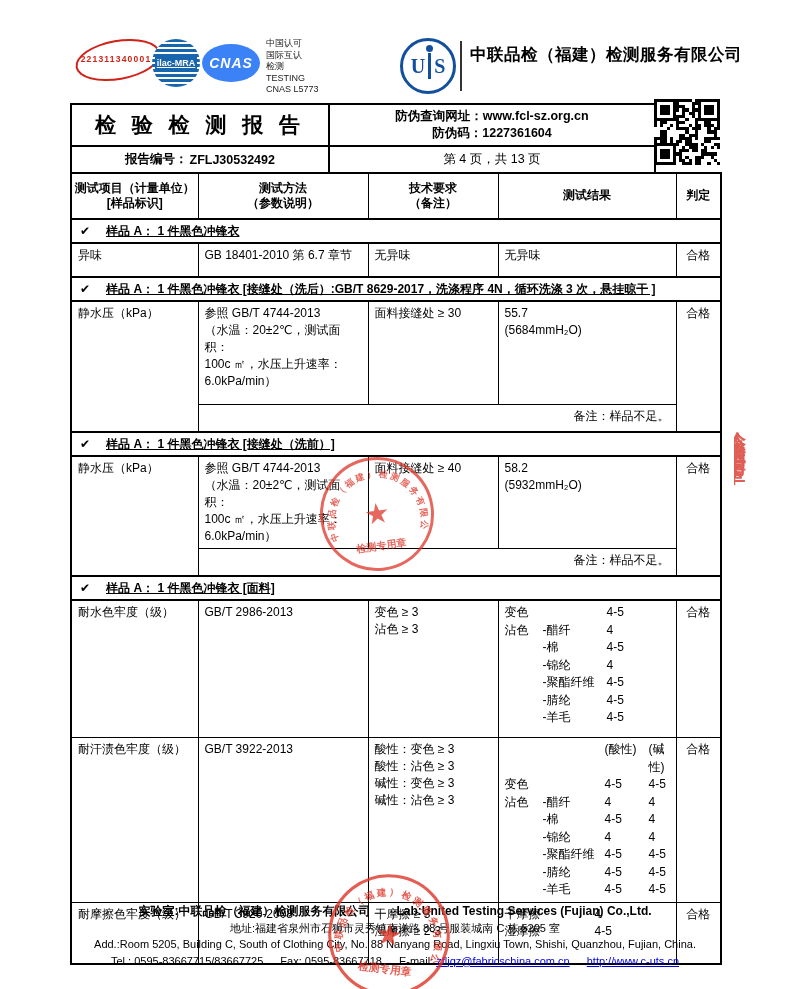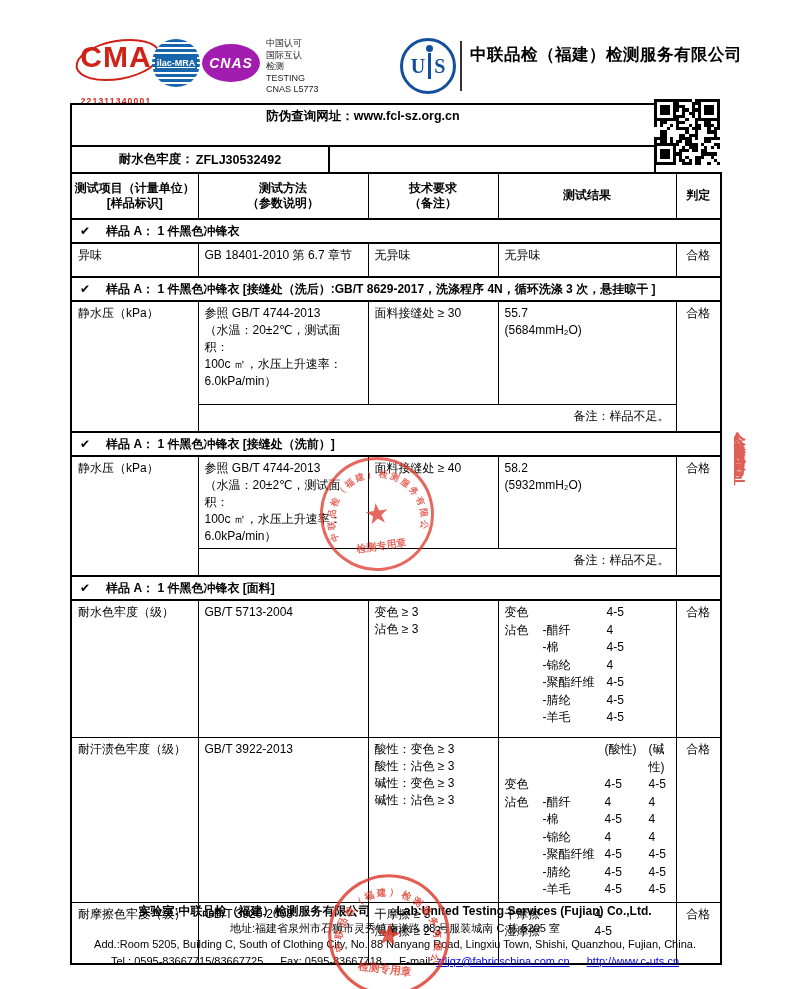--- a/index.html
+++ b/index.html
@@ -13,21 +13,21 @@
   .logo-row { position:absolute; left:78px; top:36px; height:62px; width:660px; }
   .cma { position:absolute; left:0; top:0; width:76px; text-align:center; color:#cf2318; }
   .cma-ellipse { position:absolute; left:-3px; top:4px; width:82px; height:36px;
     border:2.5px solid #cf2318; border-radius:50%; transform:rotate(-10deg); }
   .cma-text { position:relative; font-size:30px; font-weight:bold; letter-spacing:1px; line-height:42px; }
   .cma-num { font-size:8.5px; letter-spacing:1.2px; margin-top:18px; font-weight:bold; }
   .ilac { position:absolute; left:74px; top:3px; width:48px; height:48px; border-radius:50%;
     background:repeating-linear-gradient(180deg,#1766ad 0 3px,#ffffff 3px 5px);
     display:flex; align-items:center; justify-content:center; }
   .ilac span { background:#1766ad; color:#fff; font-size:9px; font-weight:bold; padding:1px 2px; white-space:nowrap;text-decoration:underline; }
-  .cnas { position:absolute; left:124px; top:8px; width:58px; height:38px; background:#a21caf;
+  .cnas { position:absolute; left:124px; top:8px; width:58px; height:38px; background:#3b82f6;
     border-radius:50% / 50%; display:flex; align-items:center; justify-content:center; }
   .cnas span { color:#fff; font-size:14px; font-weight:bold; font-style:italic; letter-spacing:1px; }
   .accred { position:absolute; left:188px; top:2px; font-size:9px; line-height:11.5px; color:#222; }
   .uts { position:absolute; left:322px; top:2px; width:50px; height:50px; border:3px solid #12509e;
     border-radius:50%; display:flex; align-items:center; justify-content:center; }
   .uts .ltr { color:#12509e; font-weight:bold; font-size:20px; font-family:"Liberation Serif","DejaVu Serif",serif; }
   .uts .bar { width:3px; height:26px; background:#12509e; margin:0 3px; position:relative; }
   .uts .bar::before { content:""; position:absolute; left:-2px; top:-8px; width:7px; height:7px;
     border-radius:50%; background:#12509e; }
   .logo-divider { position:absolute; left:382px; top:5px; width:1.5px; height:50px; background:#333; }
@@ -52,21 +52,21 @@
   .qr i { display:block; }
   .qr i.on { background:#000; }
 
   
   table.main { position:absolute; left:70px; top:172px; width:650px; border-collapse:collapse;
     table-layout:fixed; font-size:12px; border:2px solid #000; }
   table.main th, table.main td { border:1px solid #000; }
   table.main th { font-weight:bold; text-align:center; vertical-align:middle; padding:3px 2px; line-height:15.5px; height:38px; }
   table.main td { vertical-align:top; padding:3px 6px; line-height:17px; }
   tr.sec td { border-top:2px solid #000; border-bottom:2px solid #000; font-weight:bold;
-    padding:4px 8px; line-height:14px; }
+    padding:4px 8px; line-height:14px;text-decoration:underline; }
   .chk { display:inline-block; margin-right:16px; }
   .verdict { text-align:center; padding-top:4px; }
   .ht26 td { height:26px; }
   .ht96 { height:96px; }
   .ht72 { height:72px; }
   .rem td { height:20px; line-height:14px;text-align:right; }
   .ht130 { height:130px; }
   .ht148 { height:148px;margin-left:28px; }
   .ht54 { height:54px; }
   .rg3 { display:grid; grid-template-columns:38px 64px auto; line-height:17.5px; }
@@ -89,21 +89,20 @@
   .edge-stamp { position:absolute; left:734px; top:412px; height:168px; width:17px; overflow:hidden;
     writing-mode:vertical-rl; font-size:23px; font-weight:bold; letter-spacing:5px;
     color:#d8372b; opacity:0.8; pointer-events:none; }
 </style>
 </head>
 <body>
 
 <div class="logo-row">
   <div class="cma">
     <div class="cma-ellipse"></div>
-    <div class="cma-text">CMA</div>
     <div class="cma-num">221311340001</div>
   </div>
   <div class="ilac">
     <span>ilac-MRA</span>
   </div>
   <div class="cnas">
     <span>CNAS</span>
   </div>
   <div class="accred">
     <div>中国认可</div>
@@ -118,31 +117,36 @@
     <span class="ltr">S</span>
   </div>
   <div class="logo-divider"></div>
   <div class="company">
     <div class="company-cn">中联品检（福建）检测服务有限公司</div>
   </div>
 </div>
 
 <div class="hdr-box">
   <div class="hdr-row1">
+    <div class="hdr-title">检 验 检 测 报 告</div>
     <div class="hdr-anti">
       <div>
         <span>防伪查询网址：</span><span>www.fcl-sz.org.cn</span>
       </div>
+      <div>
+        <span>防伪码：</span><span>1227361604</span>
+      </div>
     </div>
   </div>
   <div class="hdr-row2">
     <div class="hdr-no">
-      <span class="lbl">耐水色牢度：</span>
+      <span class="lbl">报告编号：</span>
       <span class="val">ZFLJ30532492</span>
     </div>
+    <div class="hdr-page">第 4 页，共 13 页</div>
   </div>
 </div>
 
 <div class="qr">
     <i class="on"></i>
     <i class="on"></i>
     <i class="on"></i>
     <i class="on"></i>
     <i class="on"></i>
     <i class="on"></i>
@@ -670,21 +674,21 @@
   <tr class="rem">
     <td colspan="3">备注：样品不足。</td>
   </tr>
 
   <tr class="sec">
     <td colspan="5"><span class="chk">✔</span><span>样品 A：  1 件黑色冲锋衣  [面料]</span></td>
   </tr>
 
   <tr>
     <td>耐水色牢度（级）</td>
-    <td class="ht130">GB/T 5713-2004</td>
+    <td class="ht130">GB/T 2986-2013</td>
     <td>
       <div>变色 ≥ 3</div>
       <div>沾色 ≥ 3</div>
     </td>
     <td>
       <div class="rg3">
         <span>变色</span>
             <span></span>
             <span>4-5</span>
         <span>沾色</span>

